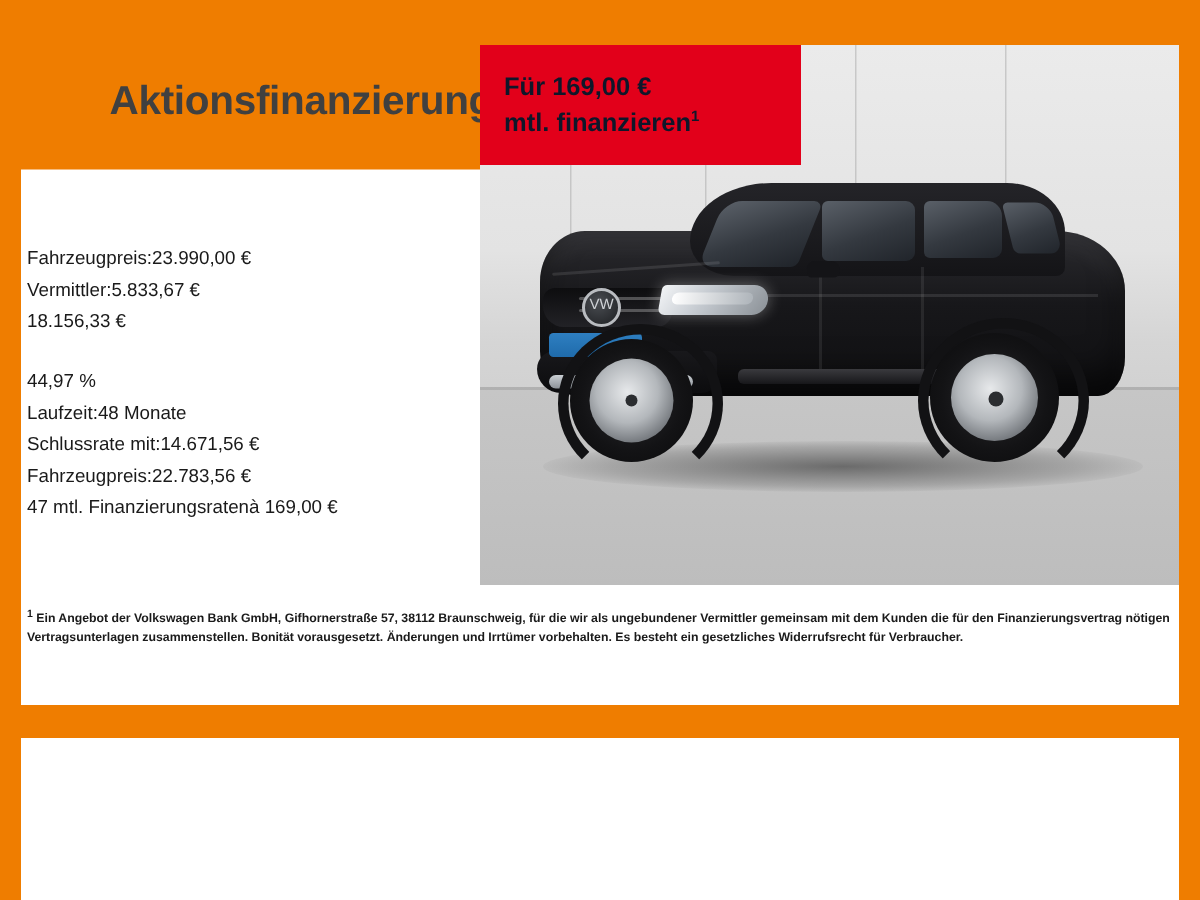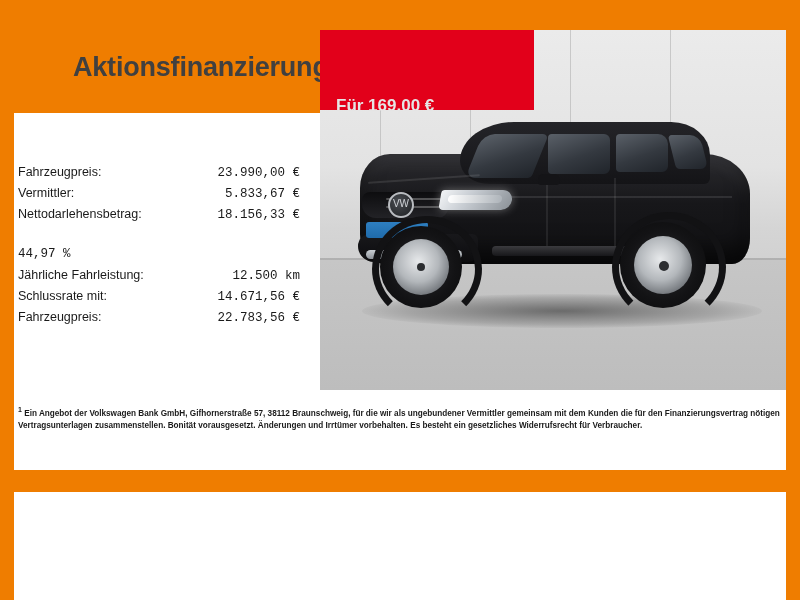--- a/index.html
+++ b/index.html
@@ -279,51 +279,49 @@
     position: absolute;
     left: 320px;
     top: 30px;
     width: 214px;
     height: 80px;
     background: #e2001a;
   }
   .badge-line {
     position: absolute;
     left: 16px;
-    color: #e5e5e5;
+    color: #0f172a;
     font-size: 17px;
     font-weight: bold;
-    margin-top: 48px;
   }
   .badge-line-1 { top: 18px; }
   .badge-line-2 { top: 42px; }
   .badge-sup {
     font-size: 10px;
     vertical-align: super;
     font-weight: bold;
   }
 
   
   .table {
     position: absolute;
     left: 18px;
     top: 162px;
     width: 282px;
     font-size: 12.5px;
     color: #1a1a1a;
   }
   .row {
     display: flex;
-    justify-content: space-between;
     align-items: baseline;
     height: 21px;
     line-height: 21px;
   }
   .row .label { white-space: nowrap; }
-  .row .value { white-space: nowrap; text-align: right; font-family: Liberation Mono, monospace; }
+  .row .value { white-space: nowrap; text-align: right; }
   .spacer { height: 19px; }
 
   
   .footnote {
     position: absolute;
     left: 18px;
     top: 404px;
     width: 764px;
     font-size: 8.2px;
     line-height: 12.4px;
@@ -399,52 +397,56 @@
         <div class="rim rim-rear"></div>
         <div class="hub hub-rear"></div>
       </div>
       <div class="arch arch-front"></div>
       <div class="arch arch-rear"></div>
     </div>
   </div>
 
   <div class="badge">
     <div class="badge-line badge-line-1">Für 169,00 €</div>
+    <div class="badge-line badge-line-2"><span>mtl. finanzieren</span><span class="badge-sup">1</span></div>
   </div>
 
   <div class="table">
     <div class="row">
       <span class="label">Fahrzeugpreis:</span>
       <span class="value">23.990,00 €</span>
     </div>
     <div class="row">
       <span class="label">Vermittler:</span>
       <span class="value">5.833,67 €</span>
     </div>
     <div class="row">
-      <span class="label">Nettodarlehensbetrag:</span>
       <span class="value">18.156,33 €</span>
     </div>
 
     <div class="spacer"></div>
 
     <div class="row">
       <span class="value">44,97 %</span>
     </div>
     <div class="row">
-      <span class="label">Jährliche Fahrleistung:</span>
-      <span class="value">12.500 km</span>
+      <span class="label">Laufzeit:</span>
+      <span class="value">48 Monate</span>
     </div>
     <div class="row">
       <span class="label">Schlussrate mit:</span>
       <span class="value">14.671,56 €</span>
     </div>
     <div class="row">
       <span class="label">Fahrzeugpreis:</span>
       <span class="value">22.783,56 €</span>
+    </div>
+    <div class="row">
+      <span class="label">47 mtl. Finanzierungsraten</span>
+      <span class="value">à 169,00 €</span>
     </div>
   </div>
 
   <div class="footnote"><sup>1</sup><span> Ein Angebot der Volkswagen Bank GmbH, Gifhornerstraße 57, 38112 Braunschweig, für die wir als ungebundener Vermittler gemeinsam mit dem Kunden die für den Finanzierungsvertrag nötigen Vertragsunterlagen zusammenstellen. Bonität vorausgesetzt. Änderungen und Irrtümer vorbehalten. Es besteht ein gesetzliches Widerrufsrecht für Verbraucher.</span></div>
 
   <div class="bottom-orange"></div>
   <div class="footer">
     
 
     

